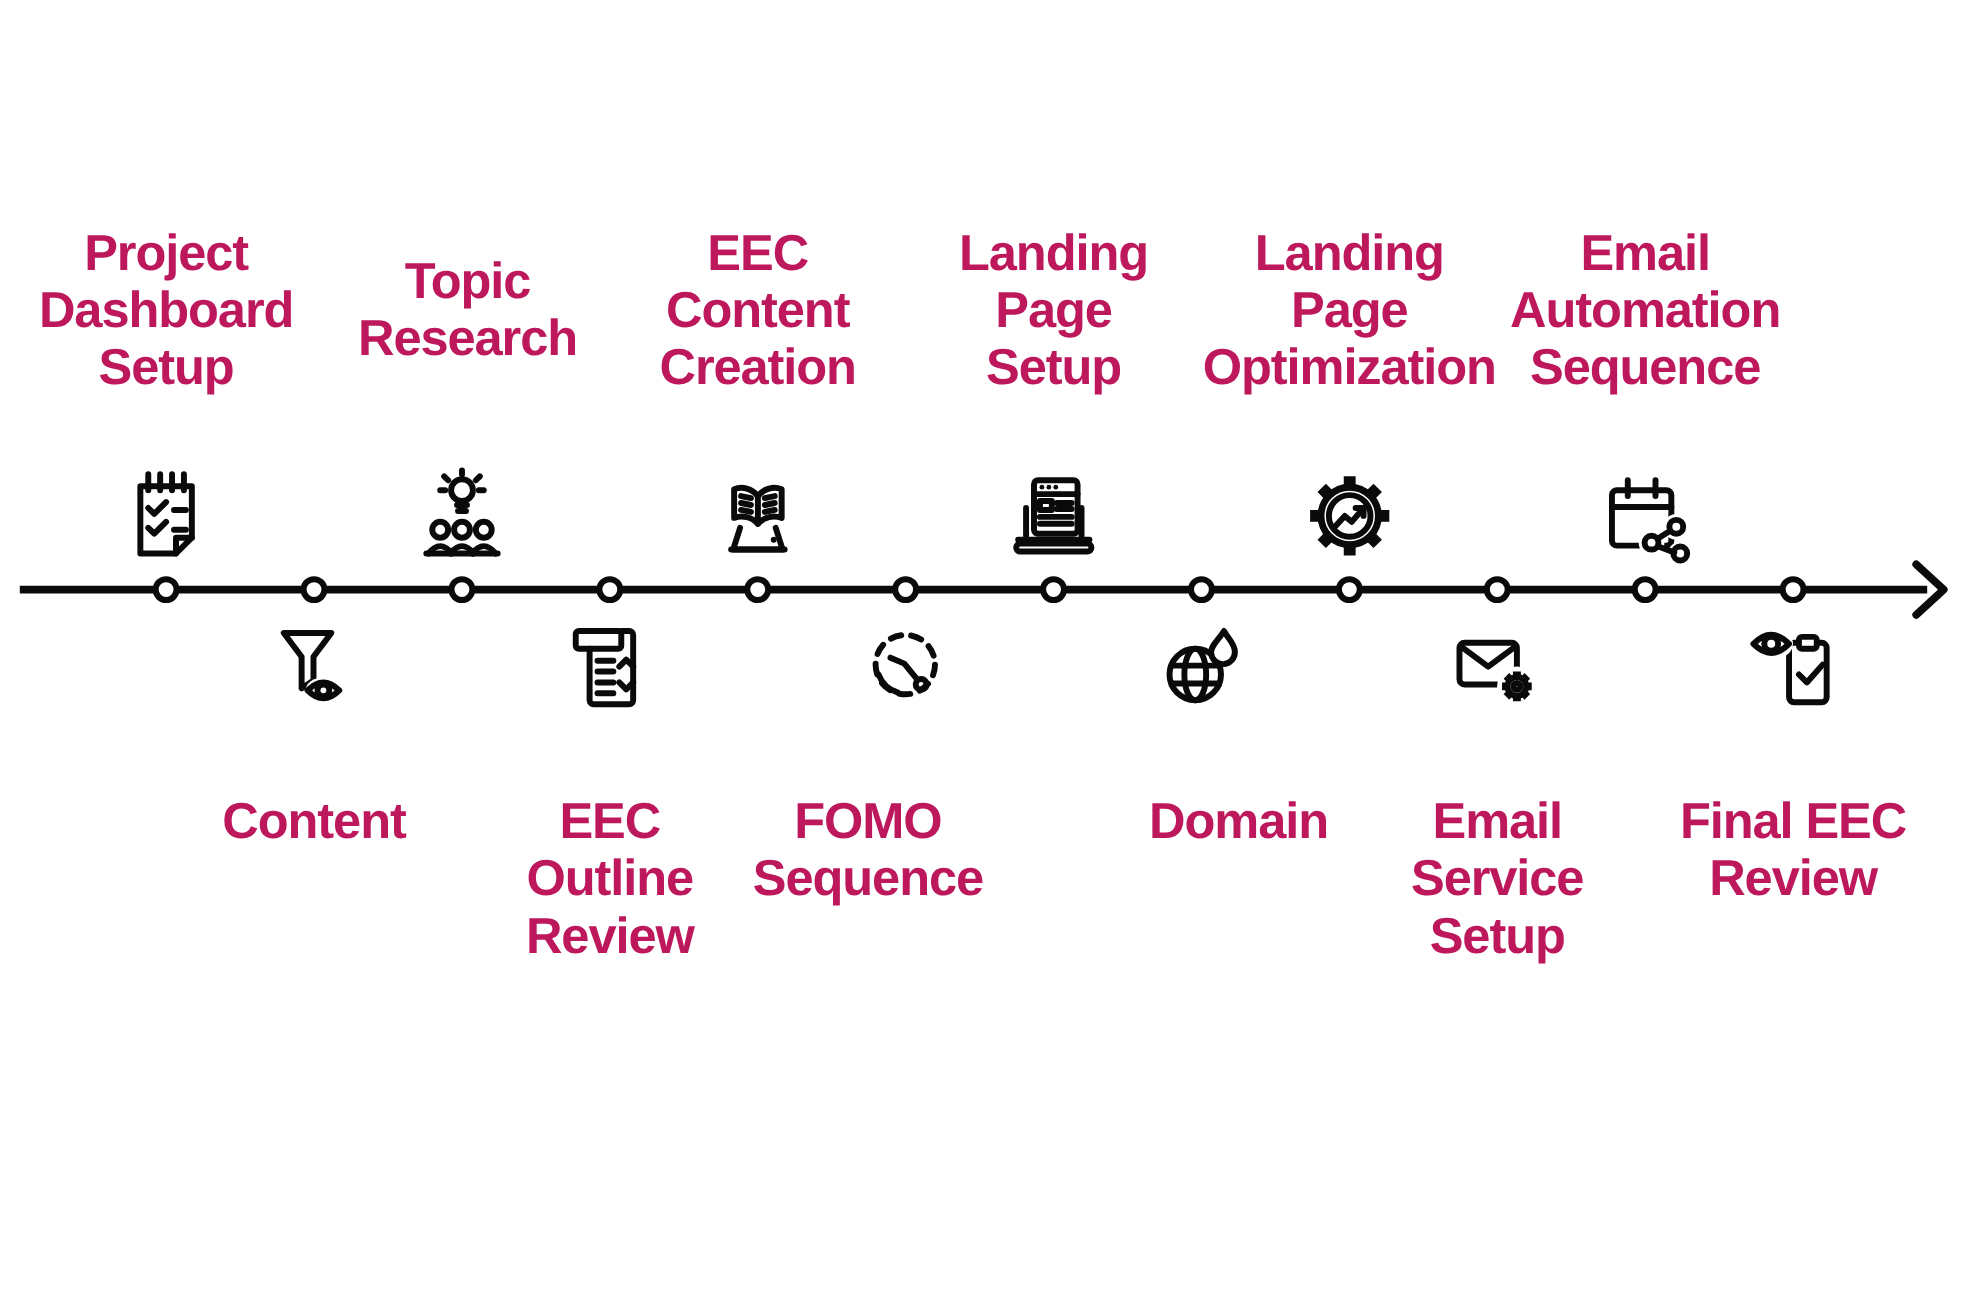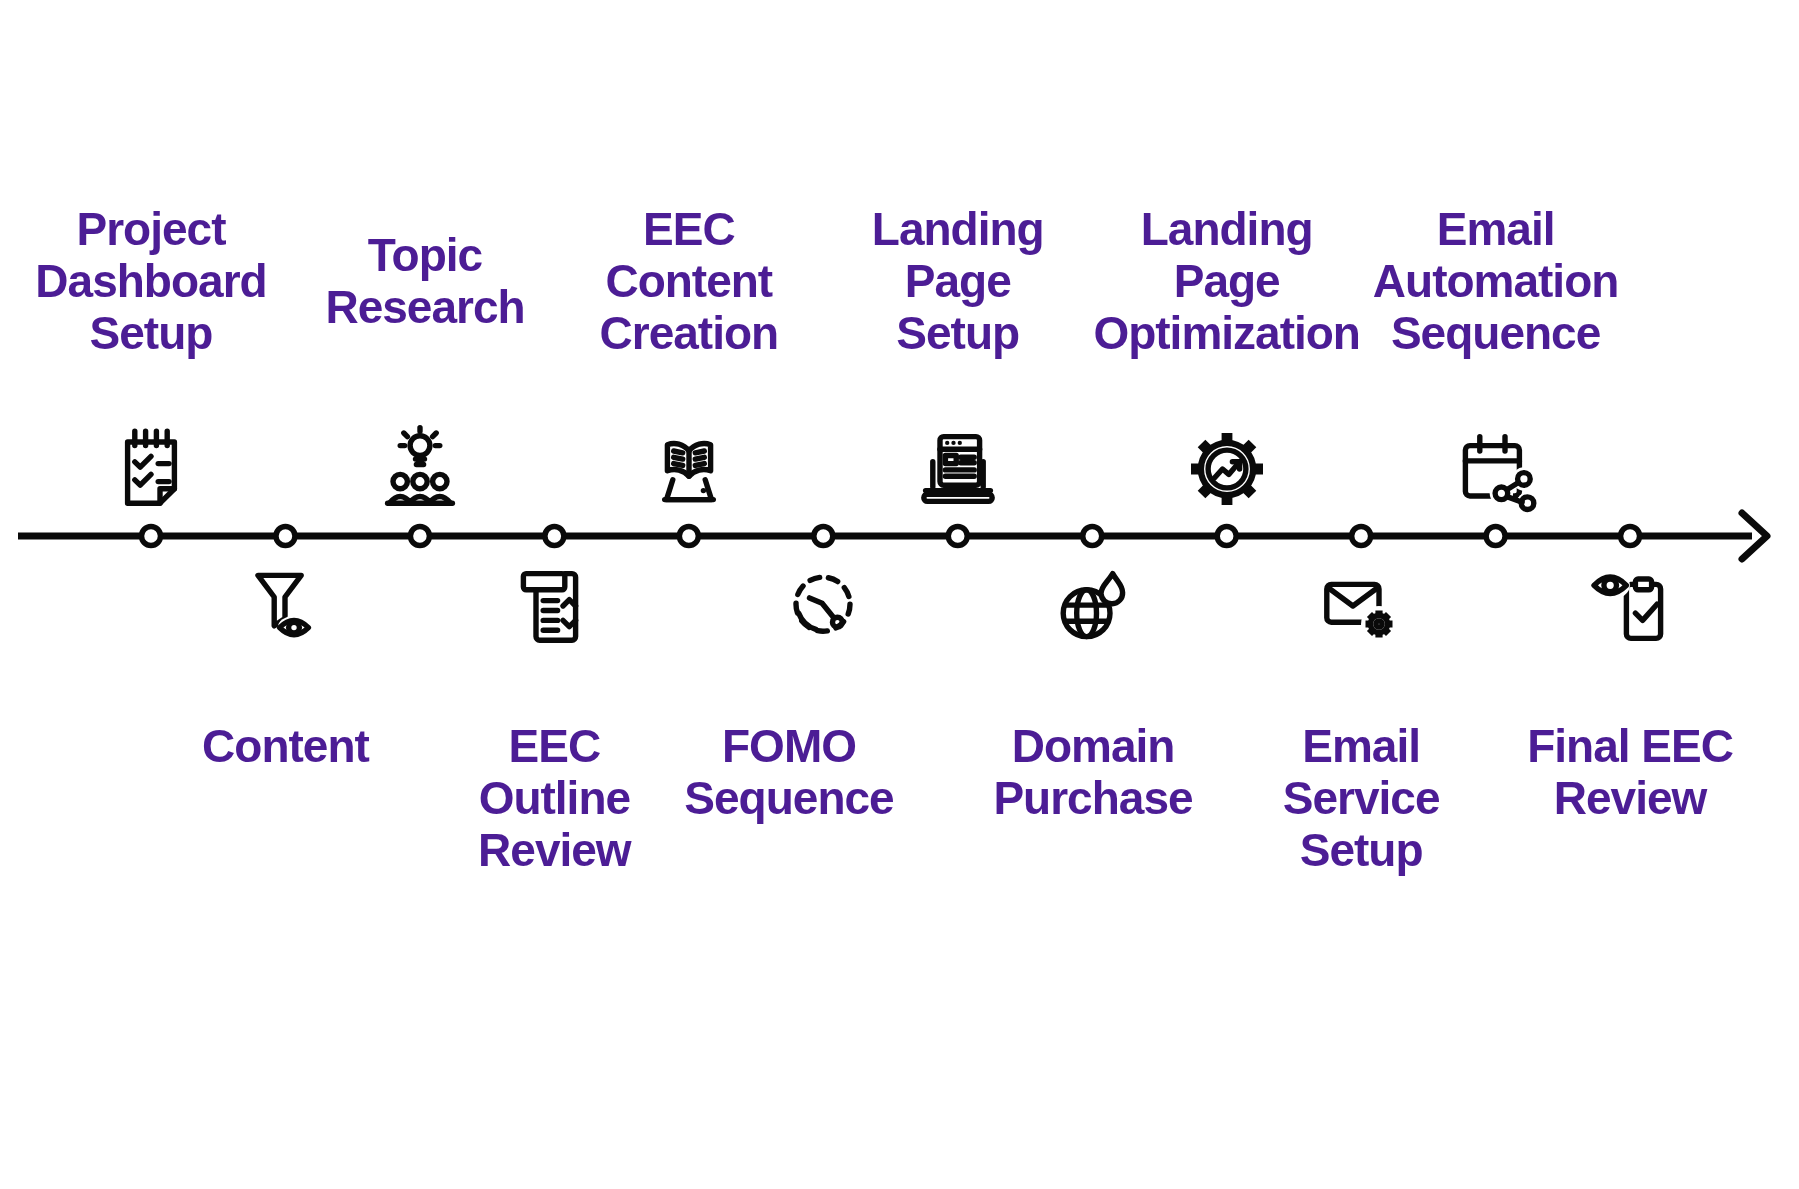--- a/index.html
+++ b/index.html
@@ -14,21 +14,21 @@
   .icon-wrap{
     position:absolute;
     width:96px;height:96px;
     display:flex;align-items:center;justify-content:center;
     transform:translate(-50%,-50%);
     color:#0a0a0a;
   }
   .milestone-label{
     position:absolute;
     text-align:center;
-    color:#4c1d95;
+    color:#be185d;
     font-weight:700;
     font-size:46px;
     line-height:52px;
     letter-spacing:-1px;
     white-space:nowrap;
   }
   .milestone-label.above{transform:translate(-50%,-50%);}
   .milestone-label.below{transform:translateX(-50%);}
 </style>
 </head>
@@ -159,23 +159,22 @@
         <div>Setup</div>
       </div>
       <div class="icon-wrap" style="left: 1092.22px; top: 606px;">
         <svg viewBox="0 0 100 100" width="90" height="90">
           <circle fill="none" stroke="#0a0a0a" stroke-width="6" stroke-linecap="round" stroke-linejoin="round" cx="44" cy="58" r="26"></circle>
           <ellipse fill="none" stroke="#0a0a0a" stroke-width="6" stroke-linecap="round" stroke-linejoin="round" cx="44" cy="58" rx="11" ry="26"></ellipse>
  <path fill="none" stroke="#0a0a0a" stroke-width="6" stroke-linecap="round" stroke-linejoin="round" d="M21 49 H67 M21 67 H67"></path>
  <path d="M73 14 c5 9 11 13 11 21 a12 12 0 0 1 -24 1 c0 -8 7 -12 13 -22 z" fill="#ffffff" stroke="#0a0a0a" stroke-width="6" stroke-linejoin="round"></path>
         </svg>
       </div>
-      <div class="milestone-label below" style="left: 1093px; top: 720px;">
+      <div class="milestone-label below" style="left: 1126px; top: 720px;">
         <div>Domain</div>
-        <div>Purchase</div>
       </div>
       <div class="icon-wrap" style="left: 1226.68px; top: 469px;">
         <svg viewBox="0 0 100 100" width="90" height="90">
           <path stroke="#0a0a0a" stroke-width="12" fill="none" d="M78 50 H90 M69.8 69.8 L78.3 78.3 M50 78 V90 M30.2 69.8 L21.7 78.3 M22 50 H10 M30.2 30.2 L21.7 21.7 M50 22 V10 M69.8 30.2 L78.3 21.7"></path>
  <circle fill="#ffffff" stroke="#0a0a0a" stroke-width="7" cx="50" cy="50" r="29"></circle>
  <circle fill="none" stroke="#0a0a0a" stroke-width="6" stroke-linecap="round" stroke-linejoin="round" cx="50" cy="50" r="21"></circle>
  <path fill="none" stroke="#0a0a0a" stroke-width="6" stroke-linecap="round" stroke-linejoin="round" d="M36 60 L45 50 L52 56 L64 42"></path>
  <path fill="none" stroke="#0a0a0a" stroke-width="6" stroke-linecap="round" stroke-linejoin="round" d="M56 42 H64 V50"></path>
         </svg>
       </div>

